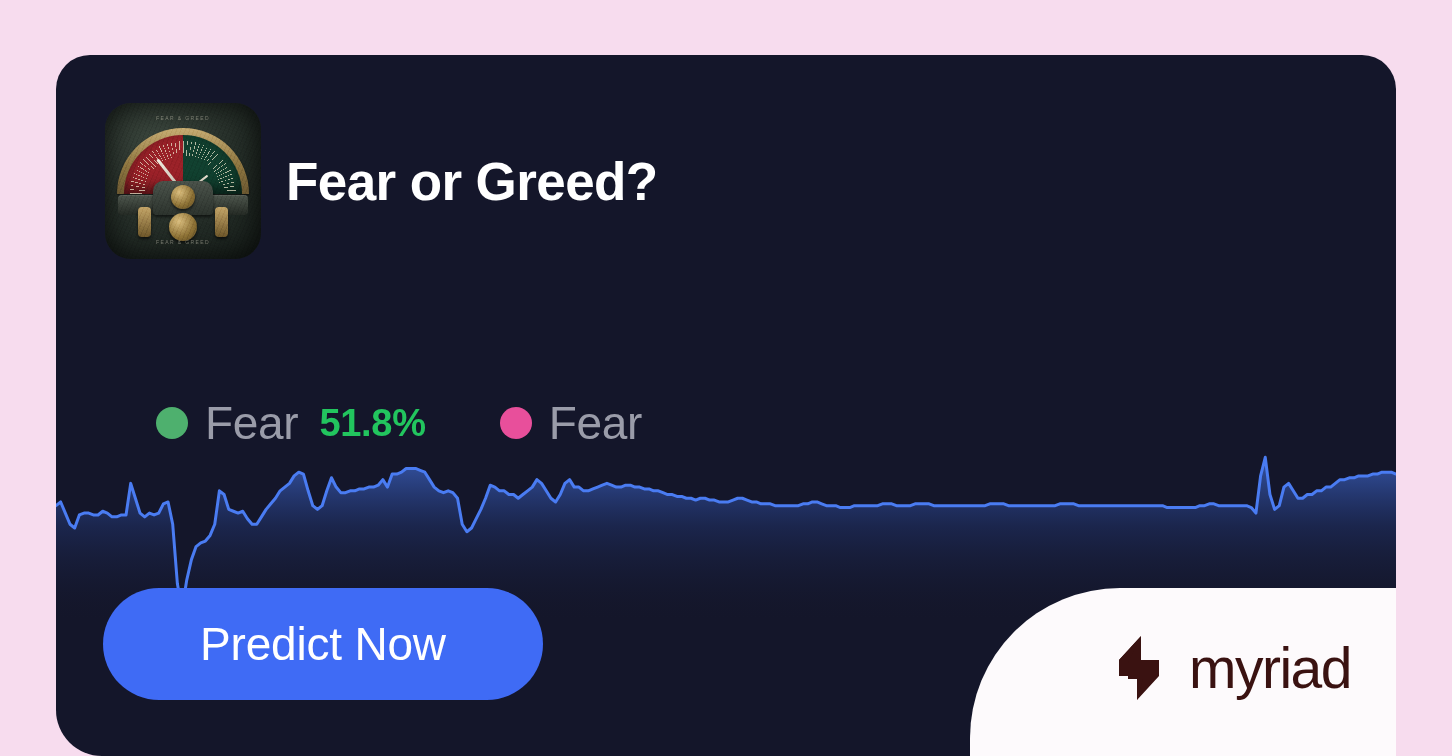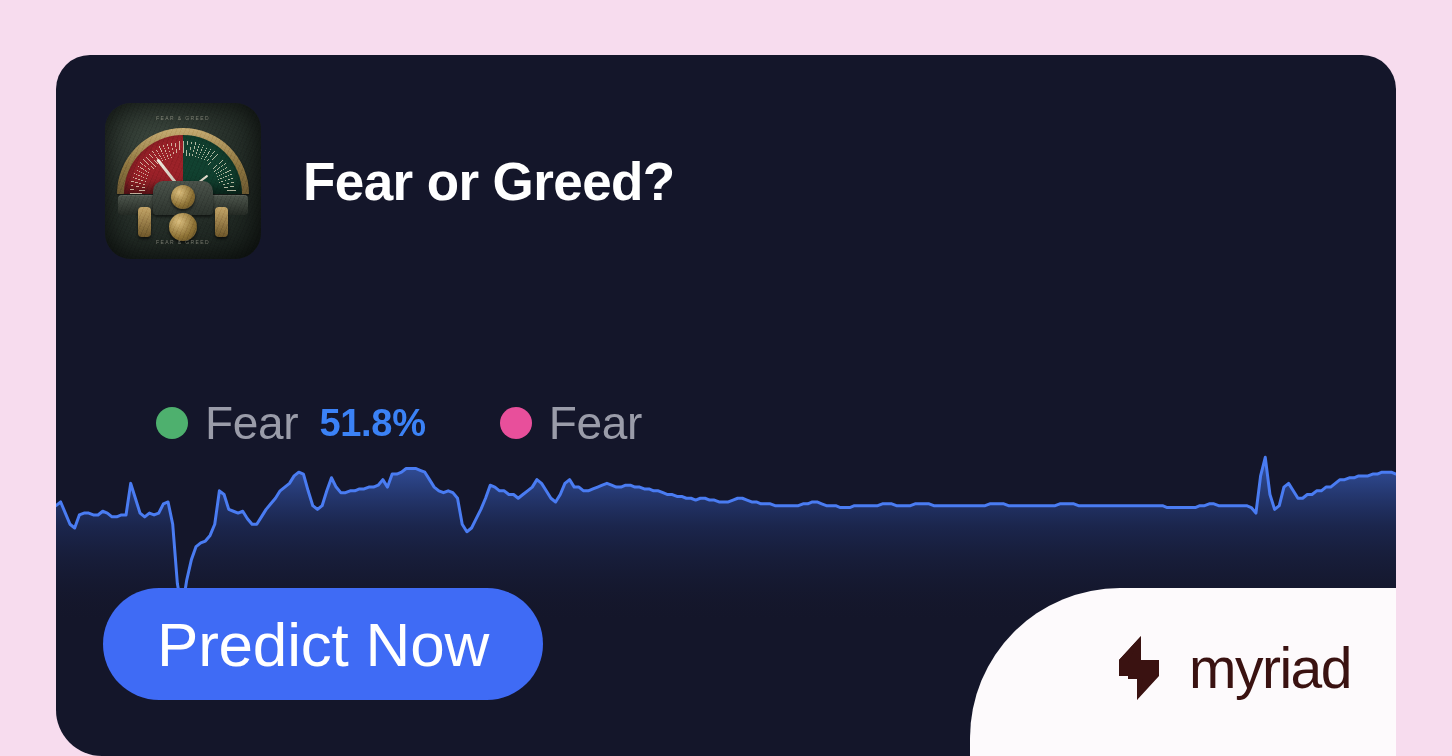--- a/index.html
+++ b/index.html
@@ -34,21 +34,21 @@
     overflow: hidden;
   }
 
   
   .header {
     position: absolute;
     left: 49px;
     top: 48px;
     display: flex;
     align-items: center;
-    gap: 42px;
+    gap: 25px;
   }
 
   .thumb {
     position: relative;
     width: 156px;
     height: 156px;
     border-radius: 26px;
     overflow: hidden;
     background:
       radial-gradient(circle at 34% 26%, #3b463d 0%, #27302a 46%, #151c18 100%);
@@ -175,21 +175,21 @@
   }
   .o-label {
     font-size: 46px;
     font-weight: 400;
     color: #9a9ca9;
     letter-spacing: -0.3px;
   }
   .o-value {
     font-size: 38px;
     font-weight: 700;
-    color: #3b82f6;
+    color: #22c55e;
     letter-spacing: -0.3px;
     margin-left: 4px;
   }
 
   
   .chart-wrap {
     position: absolute;
     left: 0; right: 0;
     top: 380px;
     height: 186px;
@@ -201,21 +201,21 @@
     position: absolute;
     left: 47px;
     top: 533px;
     width: 440px;
     height: 112px;
     border: none;
     border-radius: 56px;
     background: #3f6bf5;
     color: #ffffff;
     font-family: "Liberation Sans", sans-serif;
-    font-size: 62px;
+    font-size: 46px;
     font-weight: 400;
     letter-spacing: -0.2px;
     cursor: pointer;
   }
 
   
   .myriad-panel {
     position: absolute;
     left: 970px;
     top: 588px;

